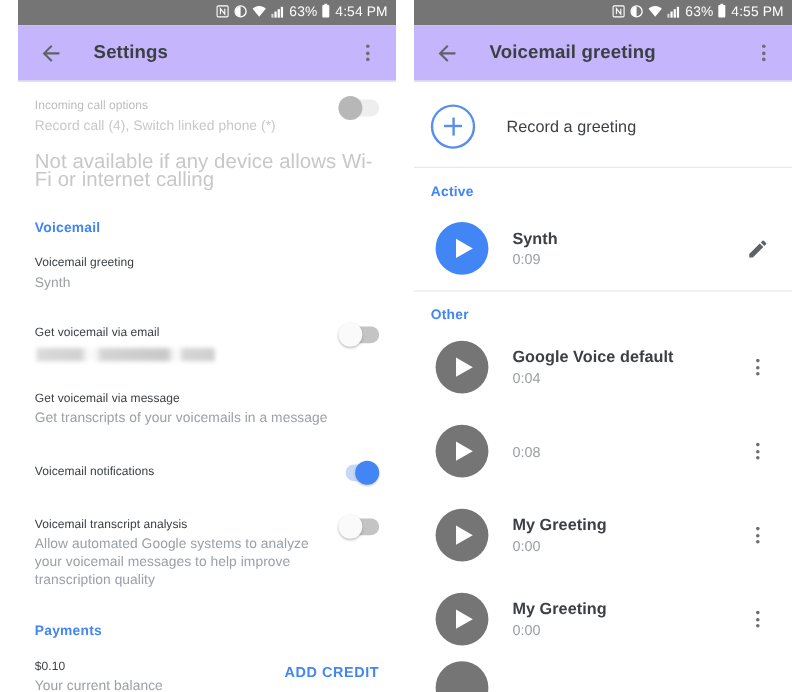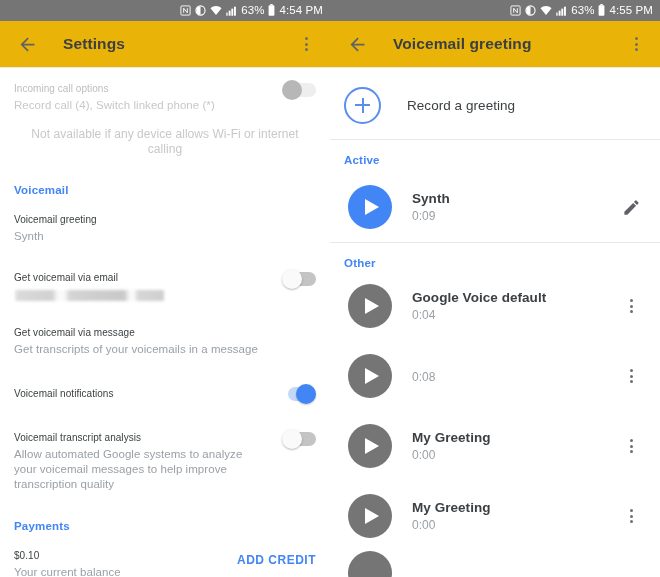--- a/index.html
+++ b/index.html
@@ -18,20 +18,21 @@
     display: flex;
     width: 660px;
     height: 577px;
   }
   .phone {
     width: 330px;
     height: 577px;
     position: relative;
     background: #ffffff;
     overflow: hidden;
+    margin-left: 15px;
   }
 
   
   .statusbar {
     height: 21px;
     background: #757575;
     display: flex;
     align-items: center;
     justify-content: flex-end;
     padding-right: 7px;
@@ -47,21 +48,21 @@
     color: #ffffff;
     font-size: 11.5px;
     letter-spacing: 0.1px;
     line-height: 1;
     white-space: nowrap;
   }
 
   
   .appbar {
     height: 47px;
-    background: #eab308;
+    background: #c4b5fd;
     display: flex;
     align-items: center;
     padding: 0 0 0 14px;
     box-sizing: border-box;
     border-bottom: 1px solid #eaeaea;
     position: relative;
   }
   .appbar .back {
     width: 26px;
     height: 26px;
@@ -126,26 +127,25 @@
   .row-sub {
     font-size: 11.5px;
     color: #9aa0a6;
     line-height: 15px;
     margin-top: 1px;
     letter-spacing: 0.05px;
   }
   .row-sub.dim { color: #c8c8c8; }
 
   .note {
-    font-size: 12px;
+    font-size: 17px;
     color: #c8c8c8;
     line-height: 15px;
     padding: 0 14px;
     letter-spacing: 0.05px;
-    text-align: center;
   }
 
   .section-head {
     font-size: 11.5px;
     color: #4285f4;
     font-weight: bold;
     padding: 0 14px;
     letter-spacing: 0.2px;
   }
 

